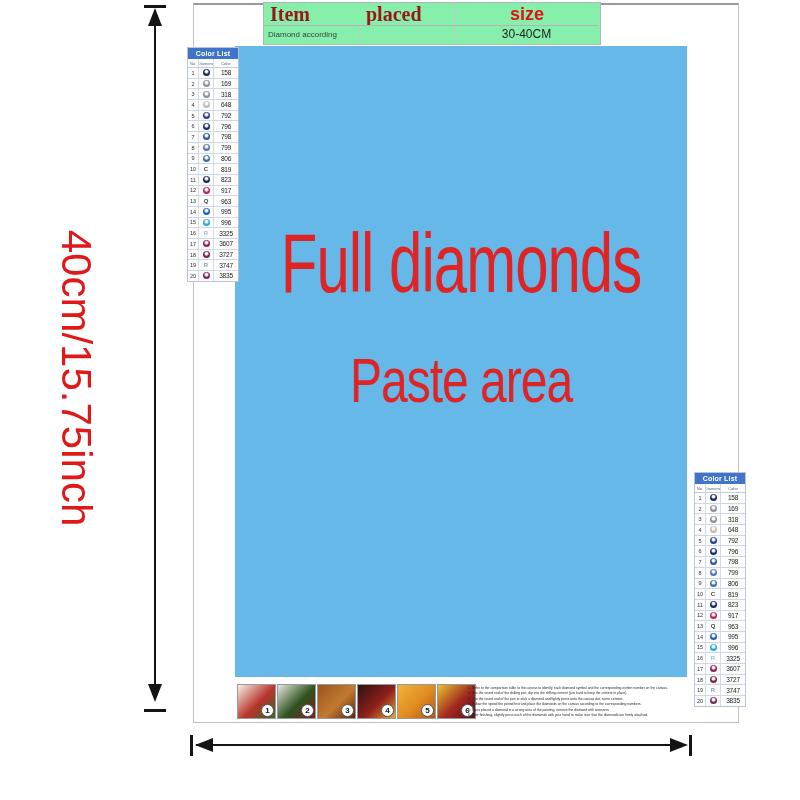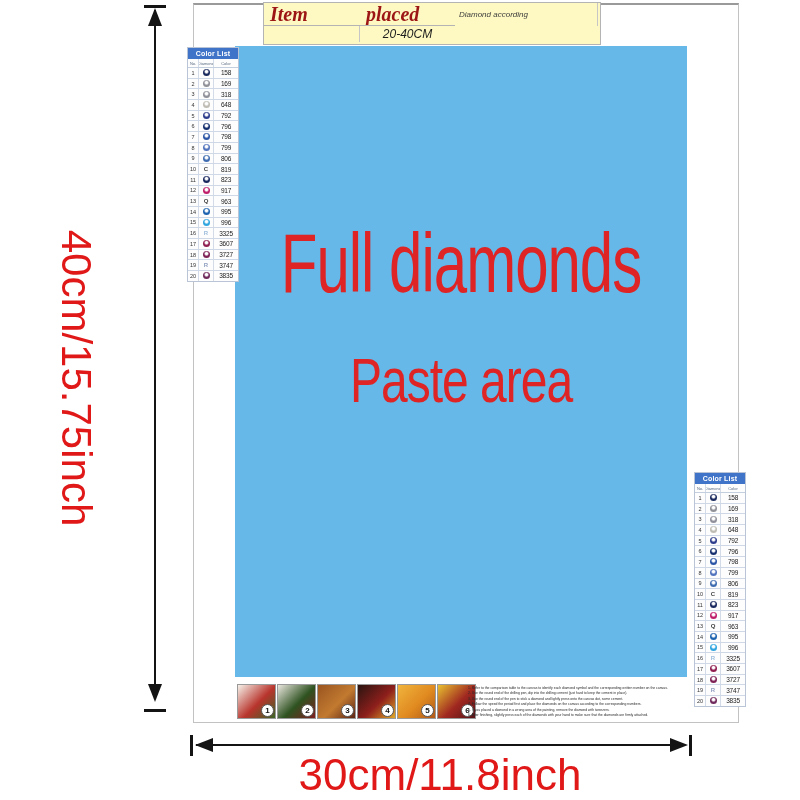--- a/index.html
+++ b/index.html
@@ -5,22 +5,22 @@
   html,body{margin:0;padding:0;background:#ffffff;}
   #canvas{position:relative;width:800px;height:800px;background:#ffffff;overflow:hidden;
           font-family:"Liberation Sans", sans-serif;}
 
   
   .page-sheet{position:absolute;left:193px;top:3px;width:544px;height:717px;
               background:#ffffff;border:1px solid #c2c2c2;border-top:2px solid #9a9a9a;}
 
   
   .item-table{position:absolute;left:263px;top:2px;width:336px;height:41px;
-              background:#fef9c3;border:1px solid #b4b4b4;display:grid;
-              grid-template-columns:96px 95px 143px;grid-template-rows:23px 16px;font-style:italic;}
+              background:#86efac;border:1px solid #b4b4b4;display:grid;
+              grid-template-columns:96px 95px 143px;grid-template-rows:23px 16px;}
   .it-cell{display:flex;align-items:center;overflow:hidden;}
   .it-h{font-family:"Liberation Serif", serif;font-weight:700;font-size:20px;color:#9c1616;
         border-bottom:1px solid #b4b4b4;padding-left:6px;}
   .it-h-size{font-family:"Liberation Sans", sans-serif;font-weight:700;font-size:18px;color:#e01212;
         border-bottom:1px solid #b4b4b4;border-left:1px solid #c6c6c6;justify-content:center;padding-left:0;}
   .it-r1{font-size:8px;color:#3c3c3c;padding-left:4px;border-right:1px solid #c6c6c6;}
   .it-r2{border-right:1px solid #c6c6c6;}
   .it-r3{font-size:12px;color:#1e1e1e;justify-content:center;}
 
   
@@ -94,23 +94,24 @@
 
   <div class="page-sheet"></div>
 
   <div class="paste-area"></div>
   <div class="fd-line1">Full diamonds</div>
   <div class="fd-line2">Paste area</div>
 
   <div class="item-table">
     <div class="it-cell it-h">Item</div>
     <div class="it-cell it-h">placed</div>
+    <div class="it-cell it-h it-h-size">size</div>
     <div class="it-cell it-r1">Diamond according</div>
     <div class="it-cell it-r2"></div>
-    <div class="it-cell it-r3">20-40CM</div>
+    <div class="it-cell it-r3">30-40CM</div>
   </div>
 
   <div class="color-list cl-left">
     <div class="cl-title">Color List</div>
     <div class="cl-sub">
       <span>No.</span>
       <span>Diamond</span>
       <span>Color</span>
     </div>
     <div>
@@ -443,15 +444,14 @@
   <div class="arrow-part v-line"></div>
   <div class="tri tri-down"></div>
   <div class="arrow-part v-cap-bot"></div>
   <div class="dim-height">40cm/15.75inch</div>
 
   <div class="arrow-part h-cap-left"></div>
   <div class="tri tri-left"></div>
   <div class="arrow-part h-line"></div>
   <div class="tri tri-right"></div>
   <div class="arrow-part h-cap-right"></div>
-  <div class="dim-width">30cm/11.8inch</div>
 
 </div>
 
 </body></html>

